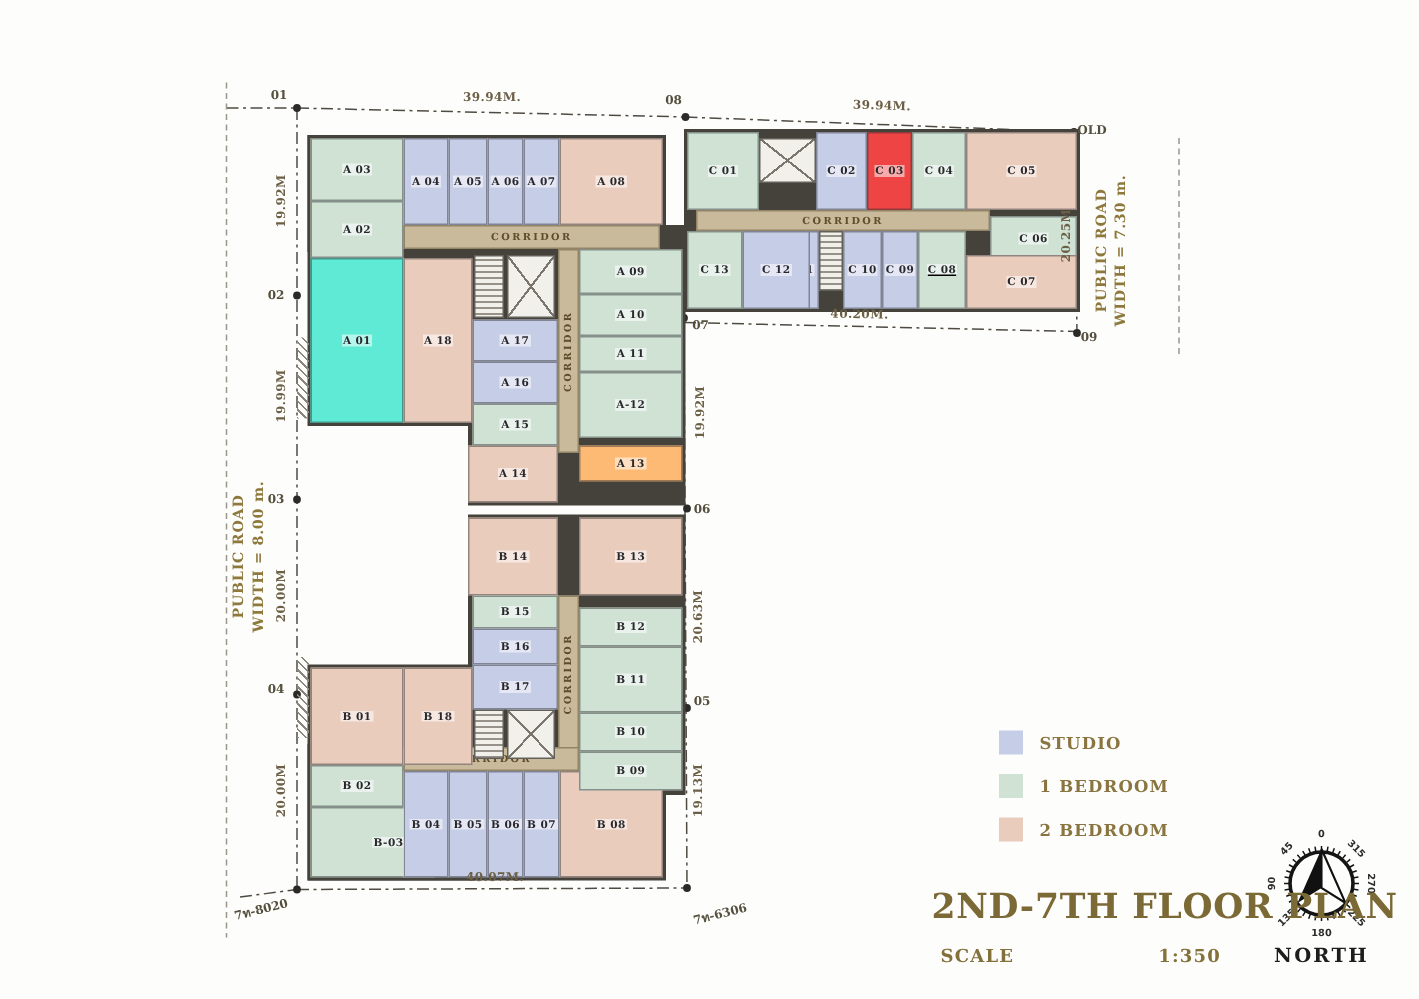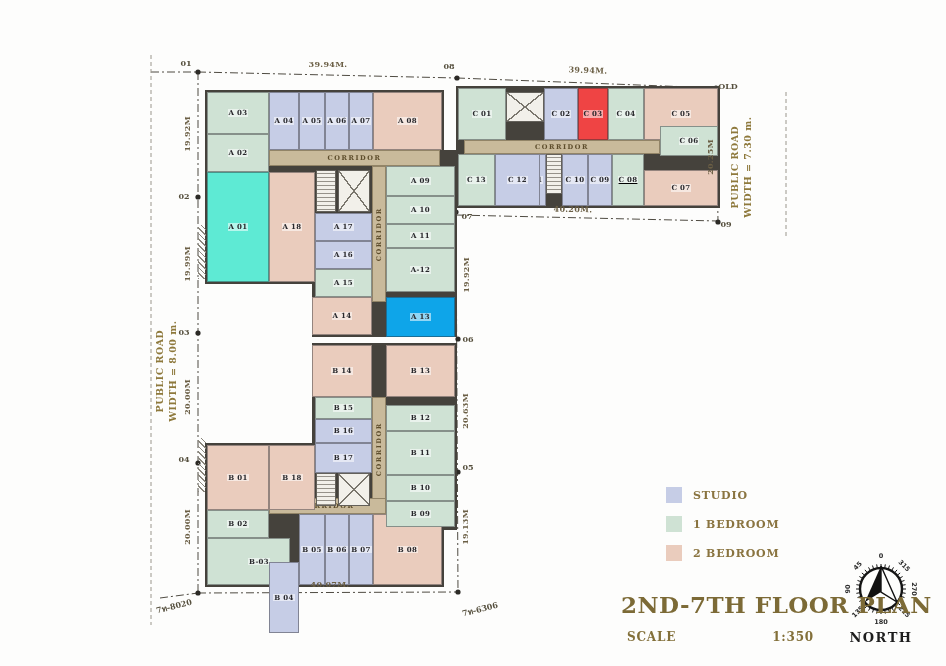--- a/index.html
+++ b/index.html
@@ -171,21 +171,21 @@
       </div>
       <div class="unit" style="left: 386px; top: 196px; width: 69px; height: 28px; background: rgb(207, 226, 212);">
         <span>A 10</span>
       </div>
       <div class="unit" style="left: 386px; top: 224px; width: 69px; height: 24px; background: rgb(207, 226, 212);">
         <span>A 11</span>
       </div>
       <div class="unit" style="left: 386px; top: 248px; width: 69px; height: 44px; background: rgb(207, 226, 212);">
         <span>A-12</span>
       </div>
-      <div class="unit" style="left: 386px; top: 297px; width: 69px; height: 40px; background: #0ea5e9;">
+      <div class="unit" style="left: 386px; top: 297px; width: 69px; height: 24px; background: #fdba74;">
         <span>A 13</span>
       </div>
       <div class="unit" style="left: 312px; top: 297px; width: 60px; height: 38px; background: rgb(234, 204, 189);">
         <span>A 14</span>
       </div>
       <div class="unit" style="left: 315px; top: 269px; width: 57px; height: 28px; background: rgb(207, 226, 212);">
         <span>A 15</span>
       </div>
       <div class="unit" style="left: 315px; top: 241px; width: 57px; height: 28px; background: rgb(198, 205, 230);">
         <span>A 16</span>
@@ -198,21 +198,21 @@
       </div>
       <div class="unit" style="left: 207px; top: 445px; width: 62px; height: 65px; background: rgb(234, 204, 189);">
         <span>B 01</span>
       </div>
       <div class="unit" style="left: 207px; top: 510px; width: 62px; height: 28px; background: rgb(207, 226, 212);">
         <span>B 02</span>
       </div>
       <div class="unit" style="left: 207px; top: 538px; width: 62px; height: 47px; background: rgb(207, 226, 212); padding-left: 21px;">
         <span>B-03</span>
       </div>
-      <div class="unit" style="left: 269px; top: 514px; width: 30px; height: 71px; background: rgb(198, 205, 230); margin-top: 48px;">
+      <div class="unit" style="left: 269px; top: 514px; width: 30px; height: 71px; background: rgb(198, 205, 230);">
         <span>B 04</span>
       </div>
       <div class="unit" style="left: 299px; top: 514px; width: 26px; height: 71px; background: rgb(198, 205, 230);">
         <span>B 05</span>
       </div>
       <div class="unit" style="left: 325px; top: 514px; width: 24px; height: 71px; background: rgb(198, 205, 230);">
         <span>B 06</span>
       </div>
       <div class="unit" style="left: 349px; top: 514px; width: 24px; height: 71px; background: rgb(198, 205, 230);">
         <span>B 07</span>
@@ -258,21 +258,21 @@
       </div>
       <div class="unit" style="left: 578px; top: 88px; width: 30px; height: 52px; background: #ef4444;">
         <span>C 03</span>
       </div>
       <div class="unit" style="left: 608px; top: 88px; width: 36px; height: 52px; background: rgb(207, 226, 212);">
         <span>C 04</span>
       </div>
       <div class="unit" style="left: 644px; top: 88px; width: 74px; height: 52px; background: rgb(234, 204, 189);">
         <span>C 05</span>
       </div>
-      <div class="unit" style="left: 660px; top: 126px; width: 58px; height: 30px; background: rgb(207, 226, 212);">
+      <div class="unit" style="left: 660px; top: 144px; width: 58px; height: 30px; background: rgb(207, 226, 212);">
         <span>C 06</span>
       </div>
       <div class="unit" style="left: 644px; top: 170px; width: 74px; height: 36px; background: rgb(234, 204, 189);">
         <span>C 07</span>
       </div>
       <div class="unit" style="left: 612px; top: 154px; width: 32px; height: 52px; background: rgb(207, 226, 212); text-decoration: underline;">
         <span>C 08</span>
       </div>
       <div class="unit" style="left: 588px; top: 154px; width: 24px; height: 52px; background: rgb(198, 205, 230);">
         <span>C 09</span>

